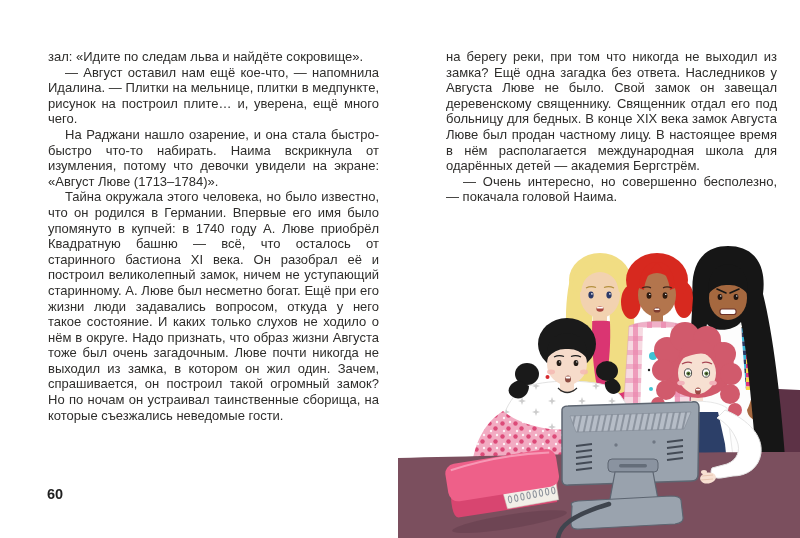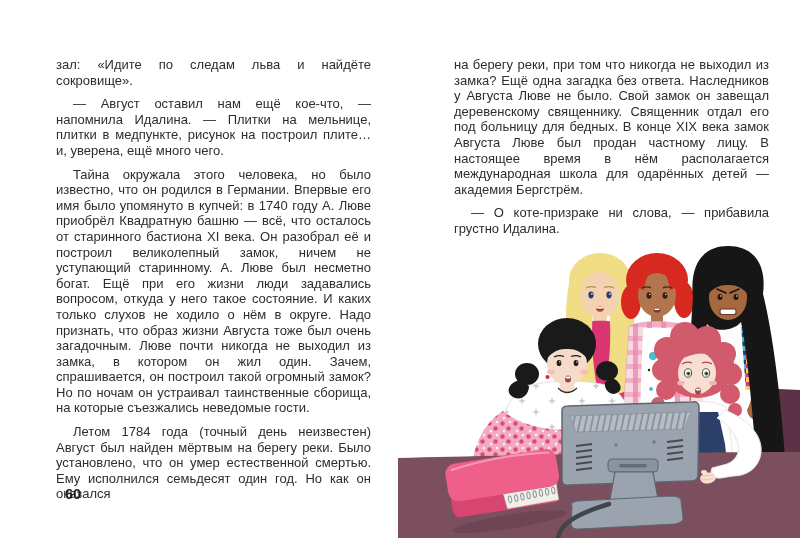--- a/index.html
+++ b/index.html
@@ -9,45 +9,45 @@
     overflow: hidden;
     font-family: "Liberation Sans", sans-serif;
   }
   .page { position: relative; width: 800px; height: 538px; background: #ffffff; }
   .col {
     position: absolute; top: 49px; width: 331px;
     font-size: 13px; line-height: 15.6px;
     text-align: justify; color: #2e2d2b;
     hyphens: auto; -webkit-hyphens: auto;
   }
-  .col p { margin: 8px; }
+  .col p { margin: 0; }
   .col p.indent { text-indent: 17px; }
   .col-left  { left: 48px; }
   .col-right { left: 446px; }
   .page-number {
     position: absolute; left: 47px; top: 486px;
-    font-size: 14.5px; font-weight: bold; color: #1f1f1f; margin-left: 18px;
+    font-size: 14.5px; font-weight: bold; color: #1f1f1f;
   }
   .illustration { position: absolute; left: 395px; top: 238px; width: 405px; height: 300px; }
 </style>
 </head>
 <body>
 
 <div class="page">
 
   <div class="col col-left">
     <p class="para">зал: «Идите по следам льва и найдёте сокровище».</p>
     <p class="para indent">— Август оставил нам ещё кое-что, — напомнила Идалина. — Плитки на мельнице, плитки в медпункте, рисунок на построил плите… и, уверена, ещё много чего.</p>
+    <p class="para indent">На Раджани нашло озарение, и она стала быстро-быстро что-то набирать. Наима вскрикнула от изумления, потому что девочки увидели на экране: «Август Люве (1713–1784)».</p>
     <p class="para indent">Тайна окружала этого человека, но было известно, что он родился в Германии. Впервые его имя было упомянуто в купчей: в 1740 году А. Люве приобрёл Квадратную башню — всё, что осталось от старинного бастиона XI века. Он разобрал её и построил великолепный замок, ничем не уступающий старинному. А. Люве был несметно богат. Ещё при его жизни люди задавались вопросом, откуда у него такое состояние. И каких только слухов не ходило о нём в округе. Надо признать, что образ жизни Августа тоже был очень загадочным. Люве почти никогда не выходил из замка, в котором он жил один. Зачем, спрашивается, он построил такой огромный замок? Но по ночам он устраивал таинственные сборища, на которые съезжались неведомые гости.</p>
-    <p class="para indent">Летом 1784 года (точный день неизвестен) Август был найден мёртвым на берегу реки. Было установлено, что он умер естественной смертью. Ему исполнился семьдесят один год. Но как он оказался</p>
   </div>
 
   <div class="col col-right">
     <p class="para">на берегу реки, при том что никогда не выходил из замка? Ещё одна загадка без ответа. Наследников у Августа Люве не было. Свой замок он завещал деревенскому священнику. Священник отдал его под больницу для бедных. В конце XIX века замок Августа Люве был продан частному лицу. В настоящее время в нём располагается международная школа для одарённых детей — академия Бергстрём.</p>
-    <p class="para indent">— О коте-призраке ни слова, — прибавила грустно Идалина.</p>
+    <p class="para indent">— Очень интересно, но совершенно бесполезно, — покачала головой Наима.</p>
   </div>
 
   <div class="page-number">60</div>
 
   <svg class="illustration" viewBox="0 0 405 300" xmlns="http://www.w3.org/2000/svg" aria-hidden="true">
     <defs>
       <pattern id="plaid" width="14" height="14" patternUnits="userSpaceOnUse">
         <rect width="14" height="14" fill="#f6dae2"></rect>
         <rect width="5" height="14" fill="#ea86ad" opacity="0.75"></rect>
         <rect width="14" height="5" fill="#ea86ad" opacity="0.5"></rect>

